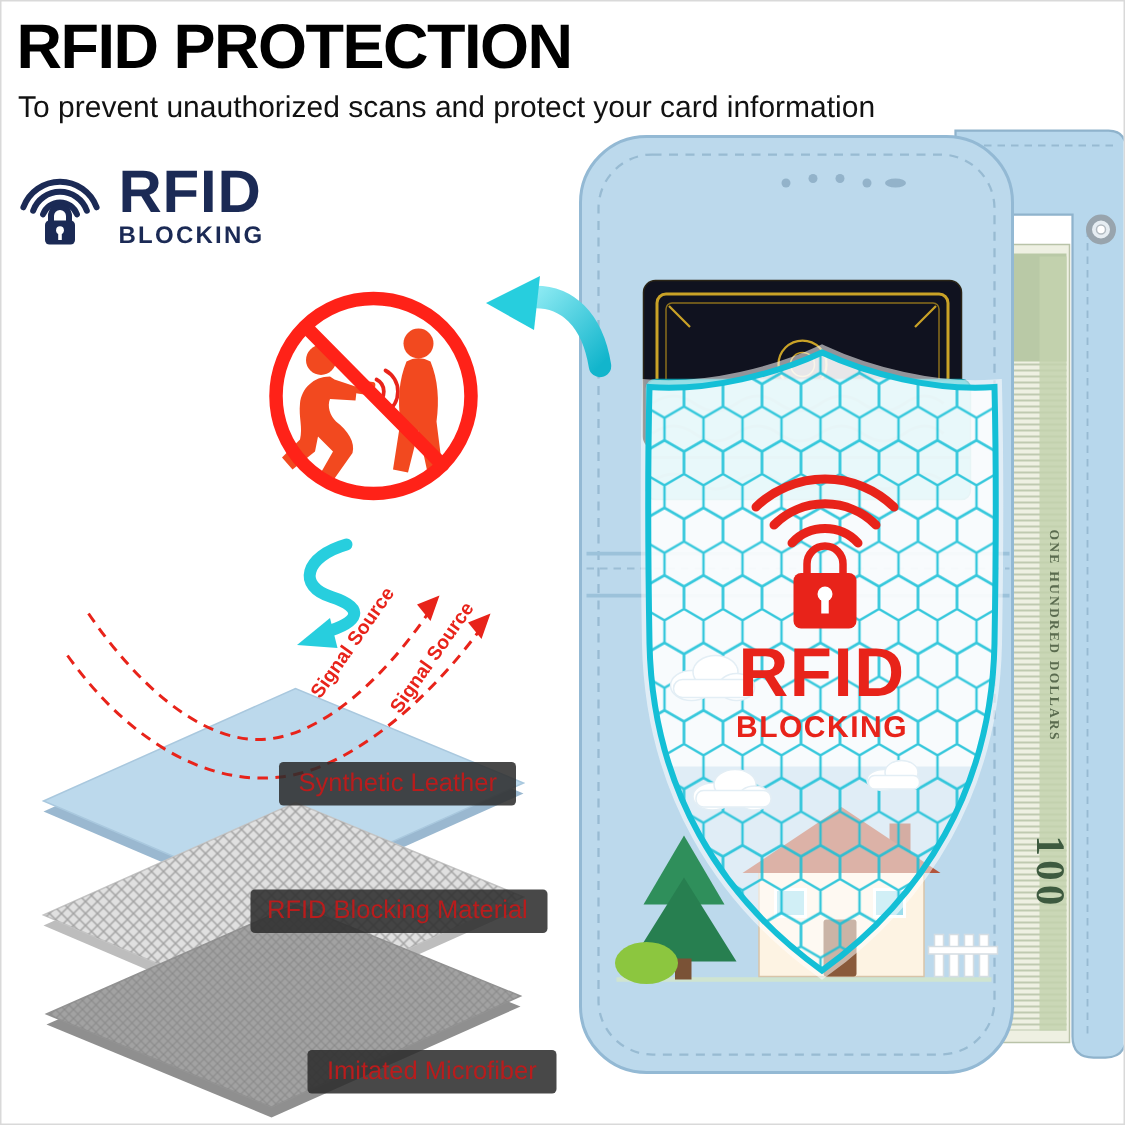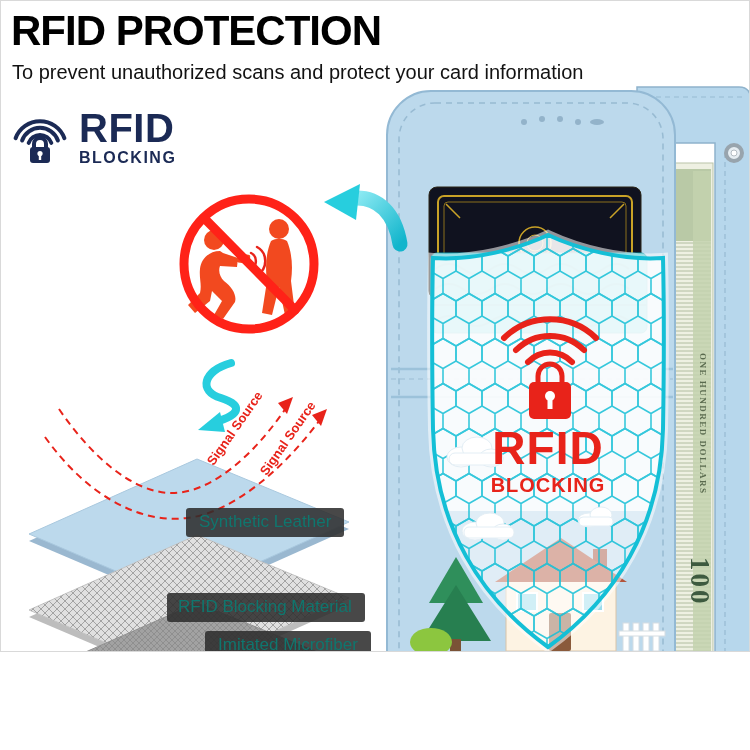--- a/index.html
+++ b/index.html
@@ -1,38 +1,38 @@
 <!DOCTYPE html>
 <html><head>
 <meta charset="utf-8">
 <style>
   * { margin:0; padding:0; box-sizing:border-box; }
   html,body { width:750px; height:750px; }
   body { background:#fff; font-family:"Liberation Sans", sans-serif; }
-  .page { position:relative; width:750px; height:652px; background:#fff; overflow:hidden; border:1px solid #d9d9d9; }
+  .page { position:relative; width:750px; height:750px; background:#fff; overflow:hidden; border:1px solid #d9d9d9; }
 
   .hdr-title { position:absolute; left:10px; top:6px; font-size:42px; font-weight:900; letter-spacing:-1px; color:#000; }
   .hdr-sub   { position:absolute; left:11px; top:60px; font-size:20px; color:#121212; }
 
   .logo { position:absolute; left:8px; top:106px; display:flex; align-items:center; gap:8px; }
   .logo-txt { display:flex; flex-direction:column; }
   .logo-title { font-size:40px; font-weight:900; color:#1b2a55; line-height:0.95; letter-spacing:0.5px; }
   .logo-sub   { font-size:16px; font-weight:800; color:#1b2a55; letter-spacing:1.5px; margin-top:2px; }
 
   svg.scene { position:absolute; left:0; top:0; }
 
   .shield-text { position:absolute; left:452px; top:424px; width:190px; text-align:center; color:#e8231a; pointer-events:none; }
   .shield-title { font-size:46px; font-weight:900; letter-spacing:1px; line-height:1.0; }
   .shield-sub   { font-size:20px; font-weight:800; letter-spacing:1px; margin-top:3px; }
 
-  .layer-label { position:absolute; background:rgba(45,45,45,0.87); color:#0f766e; font-size:17px;
+  .layer-label { position:absolute; background:rgba(45,45,45,0.87); color:#b91c1c; font-size:17px;
                  padding:4px 13px 5px; border-radius:3px; white-space:nowrap; }
   .label-1 { left:185px; top:507px; }
   .label-2 { left:166px; top:592px;padding-left:11px; }
-  .label-3 { left:204px; top:630px;text-align:right; }
+  .label-3 { left:204px; top:699px;text-align:right; }
 
   .signal-label { position:absolute; color:#e8231a; font-size:13px; font-weight:700; white-space:nowrap;
                   transform:rotate(-55deg); transform-origin:left bottom; }
   .signal-1 { left:215px; top:452px; }
   .signal-2 { left:268px; top:462px; }
 </style>
 </head>
 <body>
 
 <div class="page">

